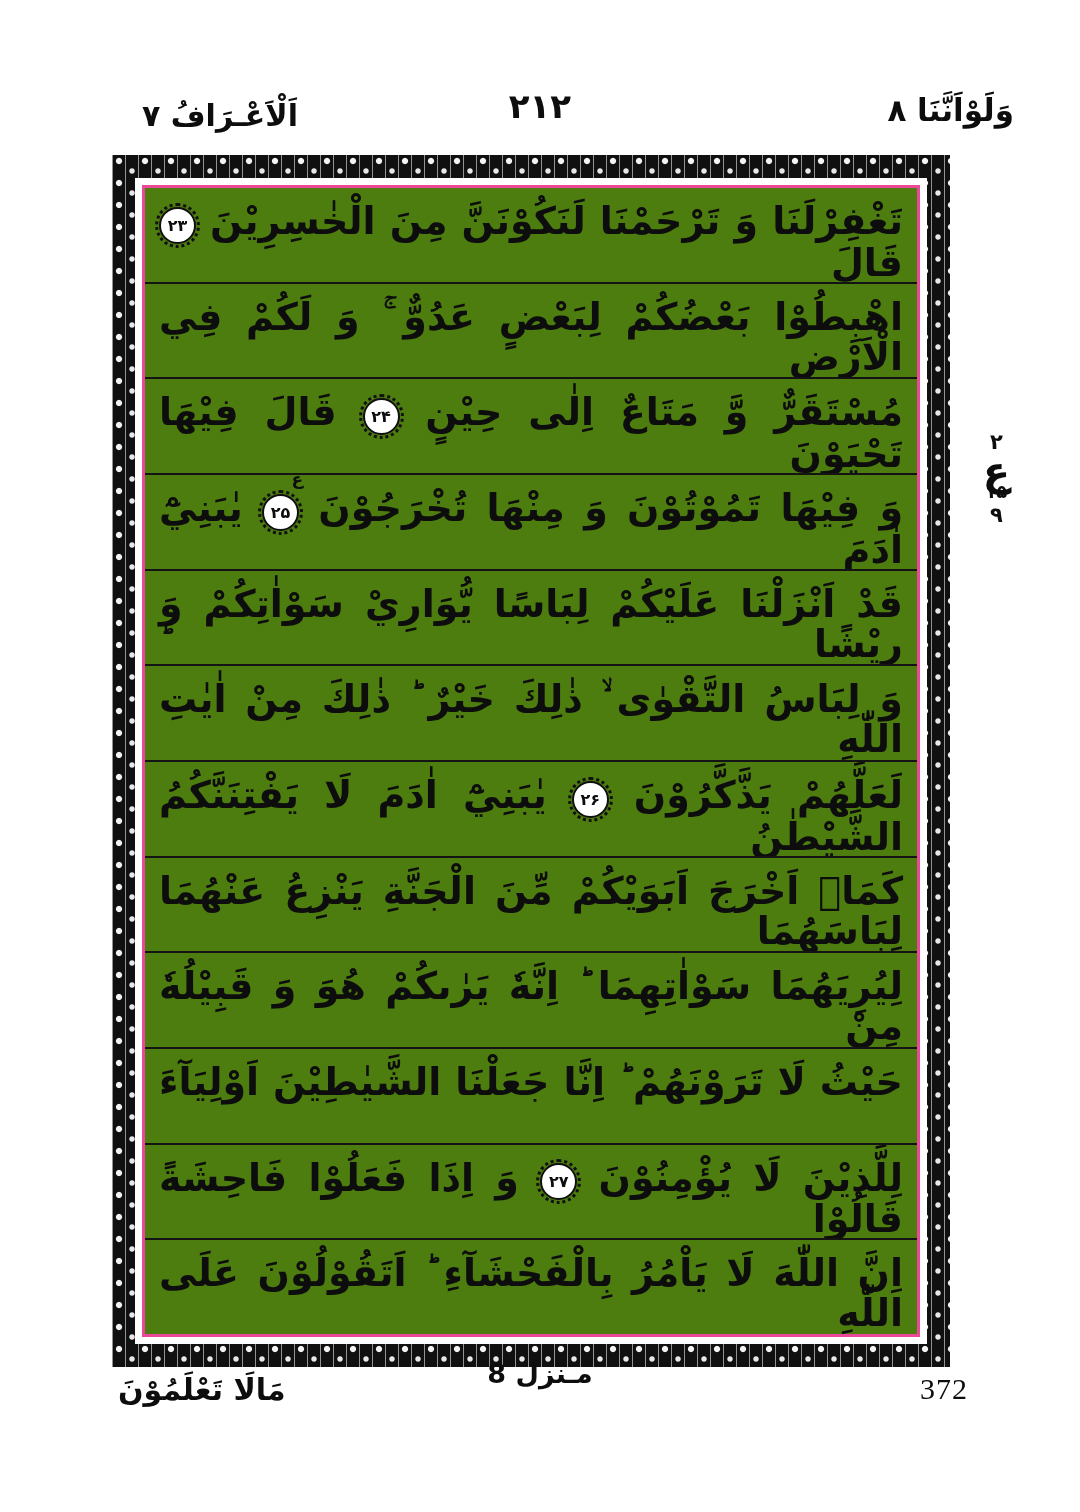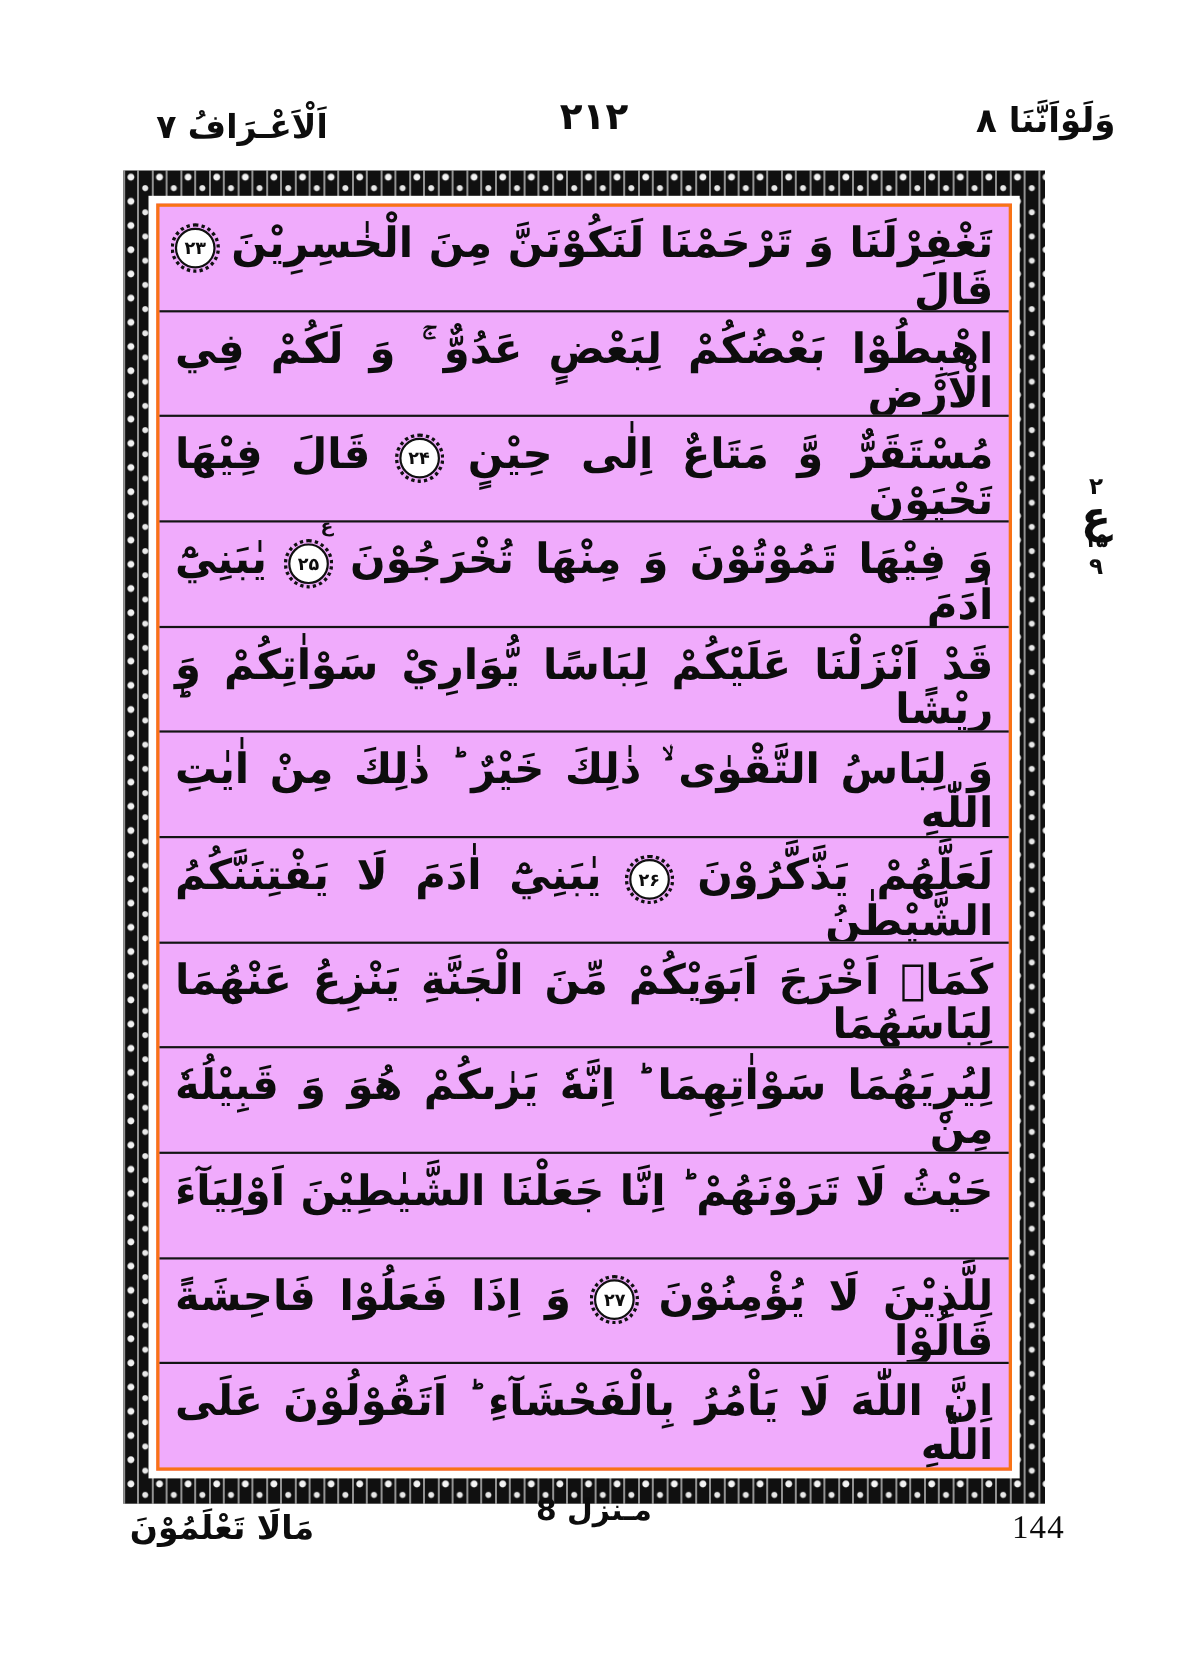--- a/index.html
+++ b/index.html
@@ -40,23 +40,23 @@
     background-color:#101010;
     background-image:
       repeating-radial-gradient(circle at 7px 6px,  rgba(255,255,255,.95) 0 2.6px, rgba(255,255,255,0) 3.6px 100%),
       repeating-radial-gradient(circle at 20px 16px, rgba(255,255,255,.9) 0 2.2px, rgba(255,255,255,0) 3.2px 100%),
       repeating-linear-gradient(90deg, rgba(255,255,255,.55) 0 1.5px, rgba(255,255,255,0) 1.5px 13px);
     background-size:26px 22px, 26px 22px, 26px 22px;
     padding:23px;
   }
   .frame-gap { background:#ffffff; width:100%; height:100%; padding:7px; }
   .frame-inner {
-    border:3px solid #f97316;
+    border:3px solid #ec4899;
     width:100%; height:100%;
-    background:#f0abfc;
+    background:#4d7c0f;
     display:flex; flex-direction:column;margin-left:26px;
   }
 
   
   .line {
     flex:1 1 0;
     border-bottom:2px solid #141414;
     direction:rtl;
     text-align:justify; text-align-last:justify;
     font-size:38px; font-weight:700;
@@ -144,15 +144,15 @@
 
   <div class="ruku">
     <span class="r-top">۲</span>
     <span class="r-ain">ع</span>
     <span class="r-num">۱۵</span>
     <span class="r-bot">۹</span>
   </div>
 
   <div class="catchword">مَالَا تَعْلَمُوْنَ</div>
   <div class="manzil">مـنزل 8</div>
-  <div class="page-num-latin">144</div>
+  <div class="page-num-latin">372</div>
 
 </div>
 
 </body></html>

